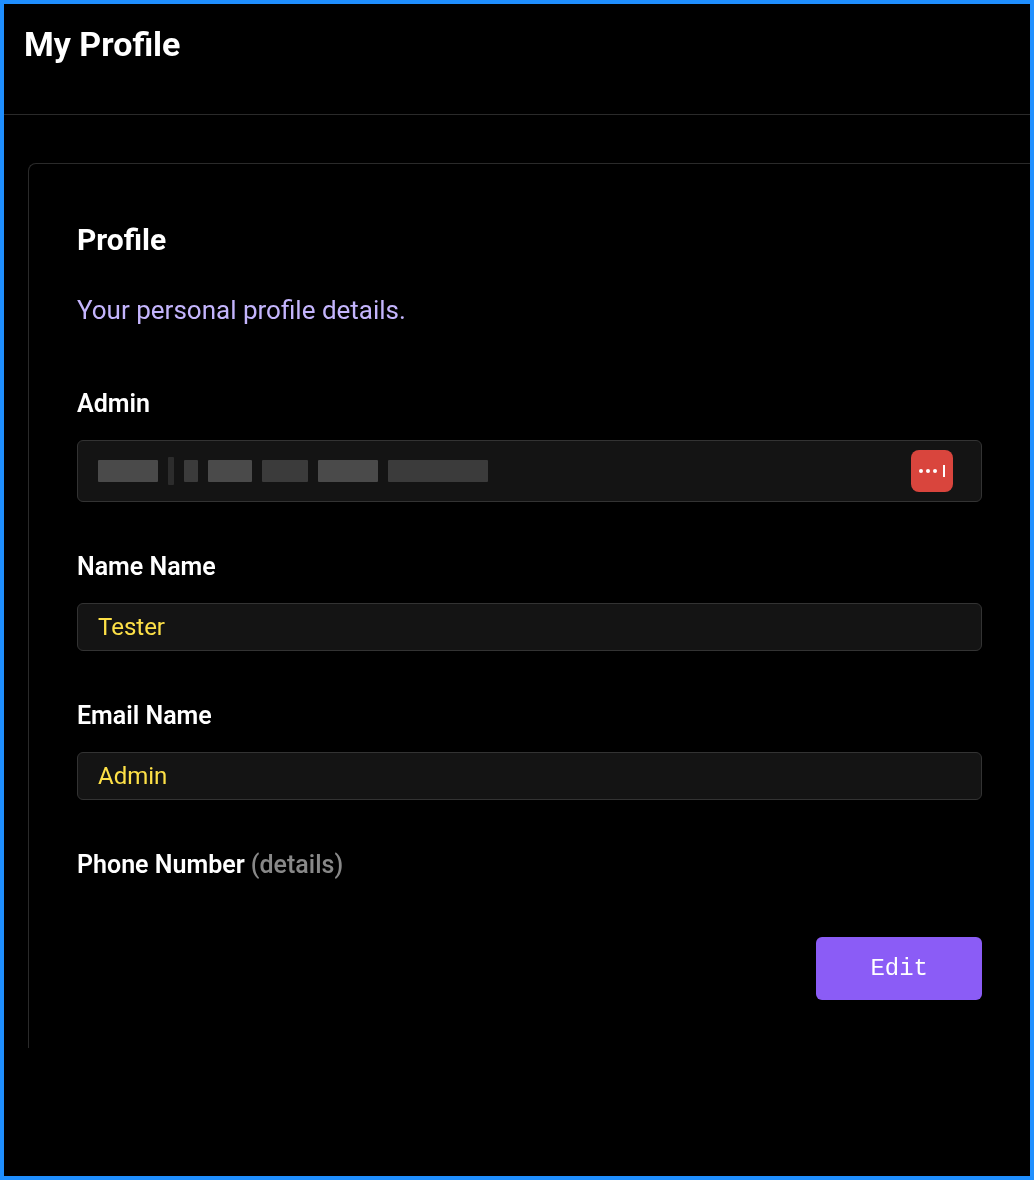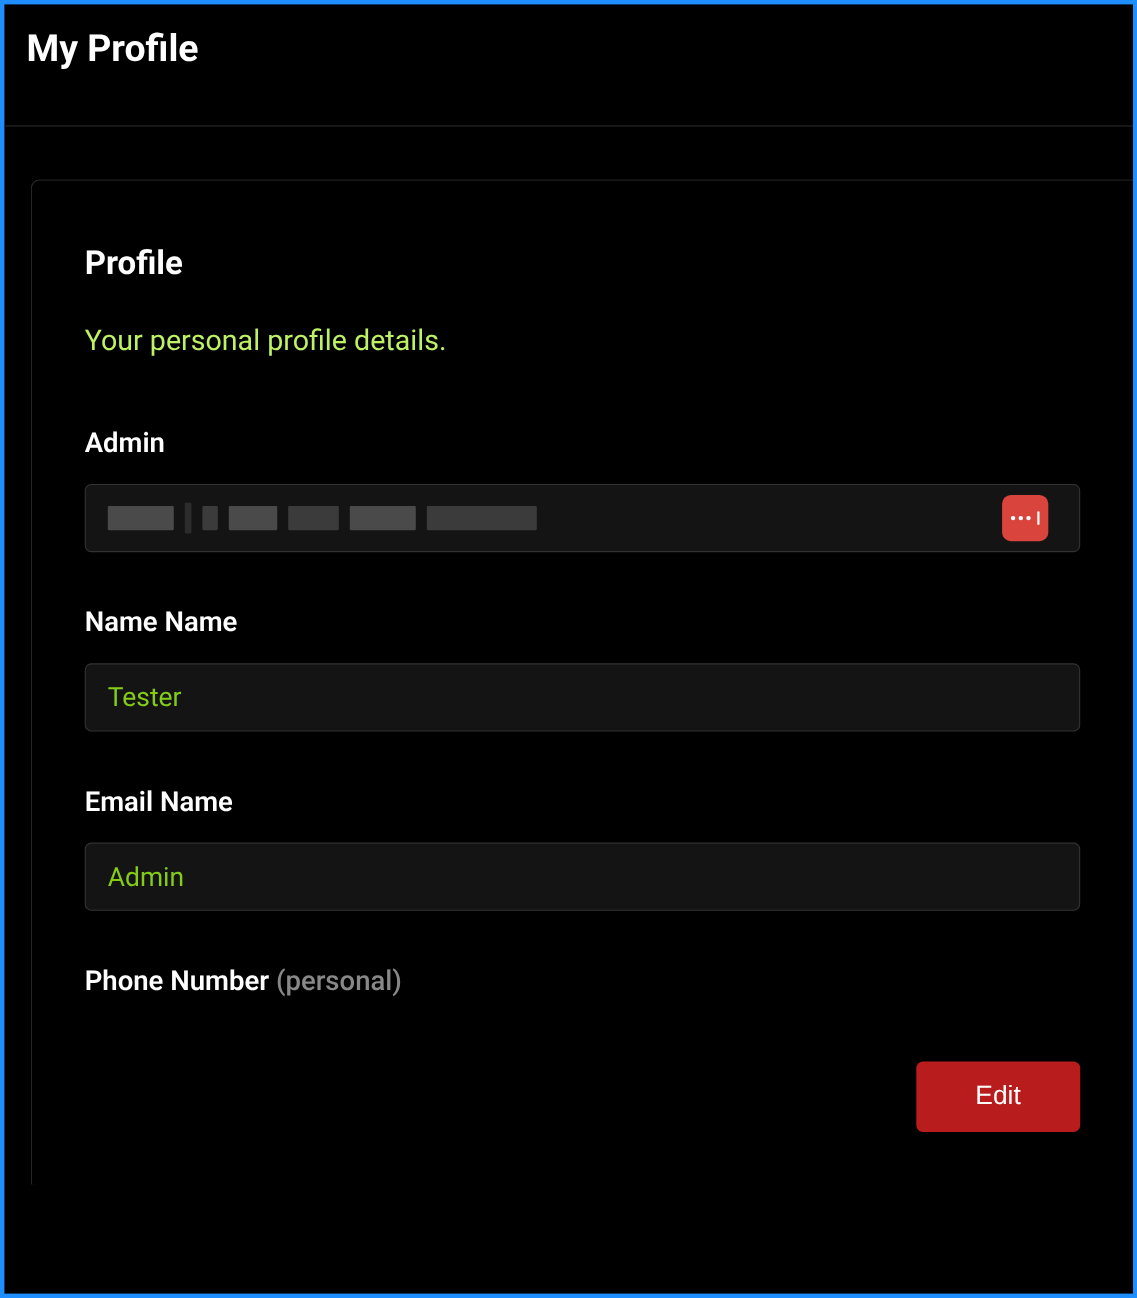--- a/index.html
+++ b/index.html
@@ -37,21 +37,21 @@
       padding: 58px 48px 48px 48px;
     }
     .section-title {
       font-size: 30px;
       font-weight: 700;
       color: #fff;
       margin-bottom: 38px;
     }
     .section-subtitle {
       font-size: 26px;
-      color: #bef264;
+      color: #c4b5fd;
       font-weight: 400;
       margin-bottom: 64px;
     }
     .field-group {
       margin-bottom: 50px;
     }
     .field-label {
       font-size: 25px;
       font-weight: 600;
       color: #fff;
@@ -65,23 +65,23 @@
     .input-wrap {
       position: relative;
     }
     .text-input {
       width: 100%;
       background: #141414;
       border: 1px solid #333;
       border-radius: 6px;
       padding: 16px 20px;
       font-size: 24px;
-      color: #84cc16;
+      color: #fde047;
       font-family: inherit;
-      height: 62px;
+      height: 48px;
     }
     .email-blur {
       width: 100%;
       background: #141414;
       border: 1px solid #333;
       border-radius: 6px;
       height: 62px;
       display: flex;
       align-items: center;
       padding: 0 20px;
@@ -129,29 +129,29 @@
       height: 12px;
       background: #fff;
       margin-left: 3px;
     }
     .actions {
       display: flex;
       justify-content: flex-end;
       padding-top: 8px;
     }
     .edit-btn {
-      background: #b91c1c;
+      background: #8b5cf6;
       color: #fff;
       border: none;
       border-radius: 6px;
       padding: 18px 54px;
       font-size: 24px;
       font-weight: 500;
       cursor: pointer;
-      font-family: Liberation Sans, sans-serif;
+      font-family: Liberation Mono, monospace;
     }
   </style>
 </head>
 <body>
 
 <div class="header">
   <h1 class="page-title">My Profile</h1>
 </div>
 
 <div class="content">
@@ -191,21 +191,21 @@
     </div>
 
     <div class="field-group">
       <label class="field-label">Email Name</label>
       <input type="text" class="text-input" value="Admin" style="">
     </div>
 
     <div class="field-group">
       <label class="field-label">
         <span>Phone Number</span>
-        <span class="optional">(personal)</span>
+        <span class="optional">(details)</span>
       </label>
     </div>
 
     <div class="actions">
       <button class="edit-btn">Edit</button>
     </div>
 
   </div>
 </div>
 

